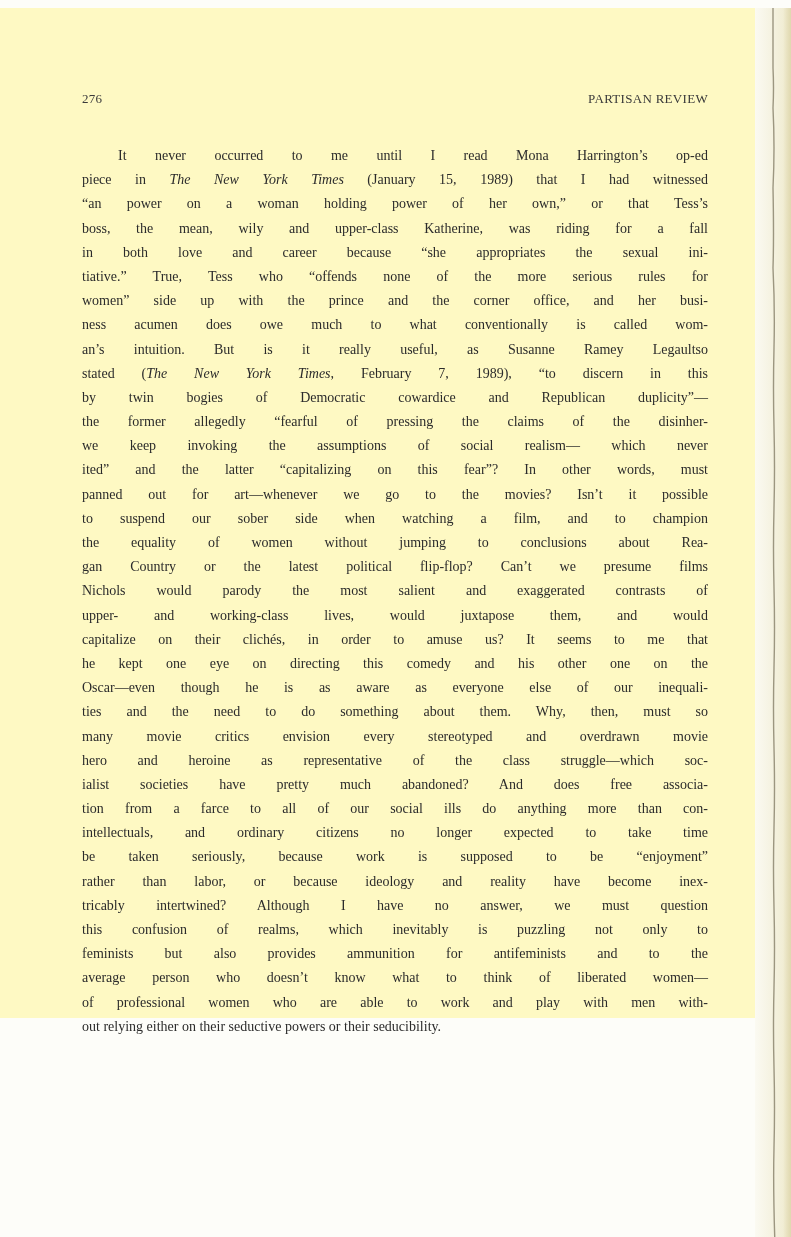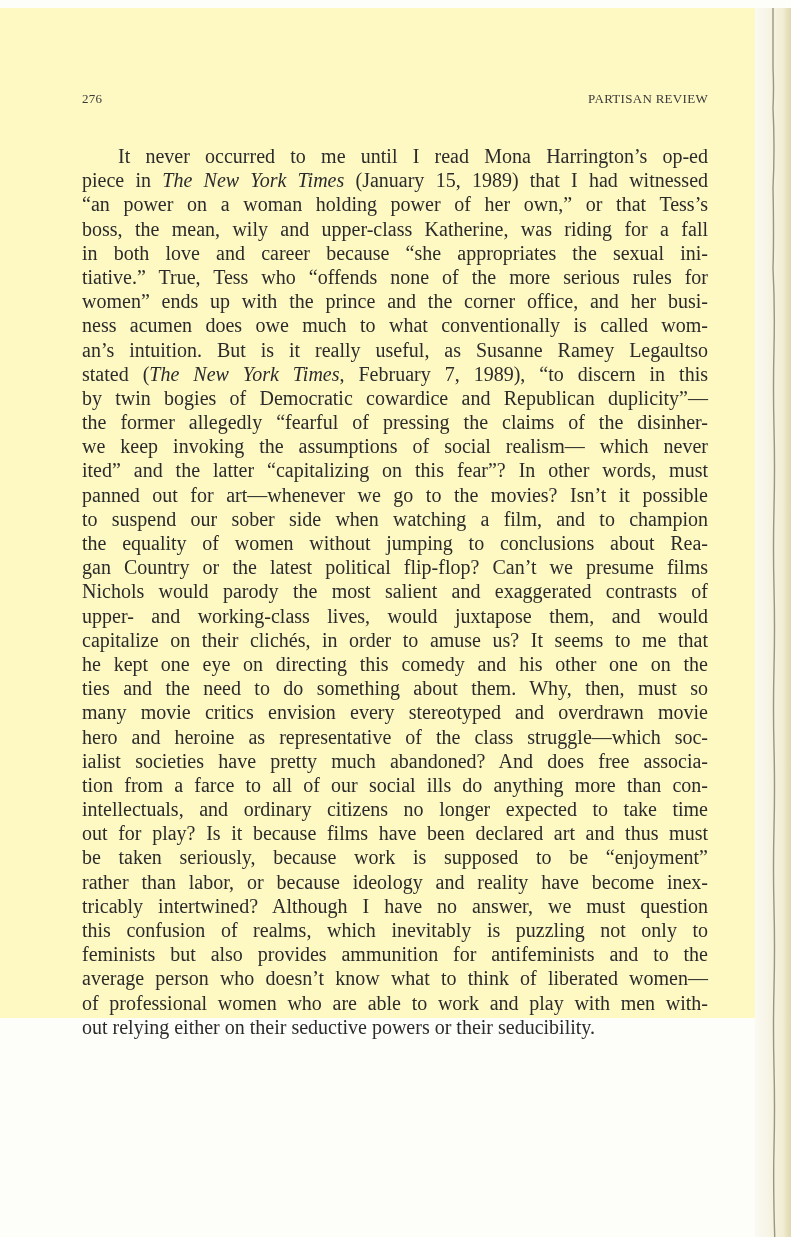--- a/index.html
+++ b/index.html
@@ -43,21 +43,21 @@
       right: 0;
       top: 0;
       letter-spacing: 0.3px;
       text-align: right;
     }
     .body-text {
       position: absolute;
       top: 136px;
       left: 82px;
       width: 626px;
-      font-size: 20px;
+      font-size: 14px;
       line-height: 24.2px;
       text-align: justify;
       text-align-last: justify;
     }
     .line {
       display: block;
       white-space: nowrap;
       text-align: justify;
       text-align-last: justify;
       height: 24.2px;
@@ -105,43 +105,43 @@
     <span class="journal-title">PARTISAN REVIEW</span>
   </div>
 
   <div class="body-text" id="body-text">
       <span class="line first">It never occurred to me until I read Mona Harrington’s op-ed</span>
       <span class="line">piece in <i>The New York Times</i> (January 15, 1989) that I had witnessed</span>
       <span class="line">“an power on a woman holding power of her own,” or that Tess’s</span>
       <span class="line">boss, the mean, wily and upper-class Katherine, was riding for a fall</span>
       <span class="line">in both love and career because “she appropriates the sexual ini-</span>
       <span class="line">tiative.” True, Tess who “offends none of the more serious rules for</span>
-      <span class="line">women” ends up with the prince and the corner office, and her busi-</span>
+      <span class="line">women” side up with the prince and the corner office, and her busi-</span>
       <span class="line">ness acumen does owe much to what conventionally is called wom-</span>
       <span class="line">an’s intuition. But is it really useful, as Susanne Ramey Legaultso</span>
       <span class="line">stated (<i>The New York Times</i>, February 7, 1989), “to discern in this</span>
       <span class="line">by twin bogies of Democratic cowardice and Republican duplicity”—</span>
       <span class="line">the former allegedly “fearful of pressing the claims of the disinher-</span>
       <span class="line">we keep invoking the assumptions of social realism— which never</span>
       <span class="line">ited” and the latter “capitalizing on this fear”? In other words, must</span>
       <span class="line">panned out for art—whenever we go to the movies? Isn’t it possible</span>
       <span class="line">to suspend our sober side when watching a film, and to champion</span>
       <span class="line">the equality of women without jumping to conclusions about Rea-</span>
       <span class="line">gan Country or the latest political flip-flop? Can’t we presume films</span>
       <span class="line">Nichols would parody the most salient and exaggerated contrasts of</span>
       <span class="line">upper- and working-class lives, would juxtapose them, and would</span>
       <span class="line">capitalize on their clichés, in order to amuse us? It seems to me that</span>
       <span class="line">he kept one eye on directing this comedy and his other one on the</span>
+      <span class="line">Oscar—even though he is as aware as everyone else of our inequali-</span>
       <span class="line">ties and the need to do something about them. Why, then, must so</span>
       <span class="line">many movie critics envision every stereotyped and overdrawn movie</span>
       <span class="line">hero and heroine as representative of the class struggle—which soc-</span>
       <span class="line">ialist societies have pretty much abandoned? And does free associa-</span>
       <span class="line">tion from a farce to all of our social ills do anything more than con-</span>
       <span class="line">intellectuals, and ordinary citizens no longer expected to take time</span>
-      <span class="line">out for play? Is it because films have been declared art and thus must</span>
       <span class="line">be taken seriously, because work is supposed to be “enjoyment”</span>
       <span class="line">rather than labor, or because ideology and reality have become inex-</span>
       <span class="line">tricably intertwined? Although I have no answer, we must question</span>
       <span class="line">this confusion of realms, which inevitably is puzzling not only to</span>
       <span class="line">feminists but also provides ammunition for antifeminists and to the</span>
       <span class="line">average person who doesn’t know what to think of liberated women—</span>
       <span class="line">of professional women who are able to work and play with men with-</span>
       <span class="line last">out relying either on their seductive powers or their seducibility.</span>
     </div>
 

